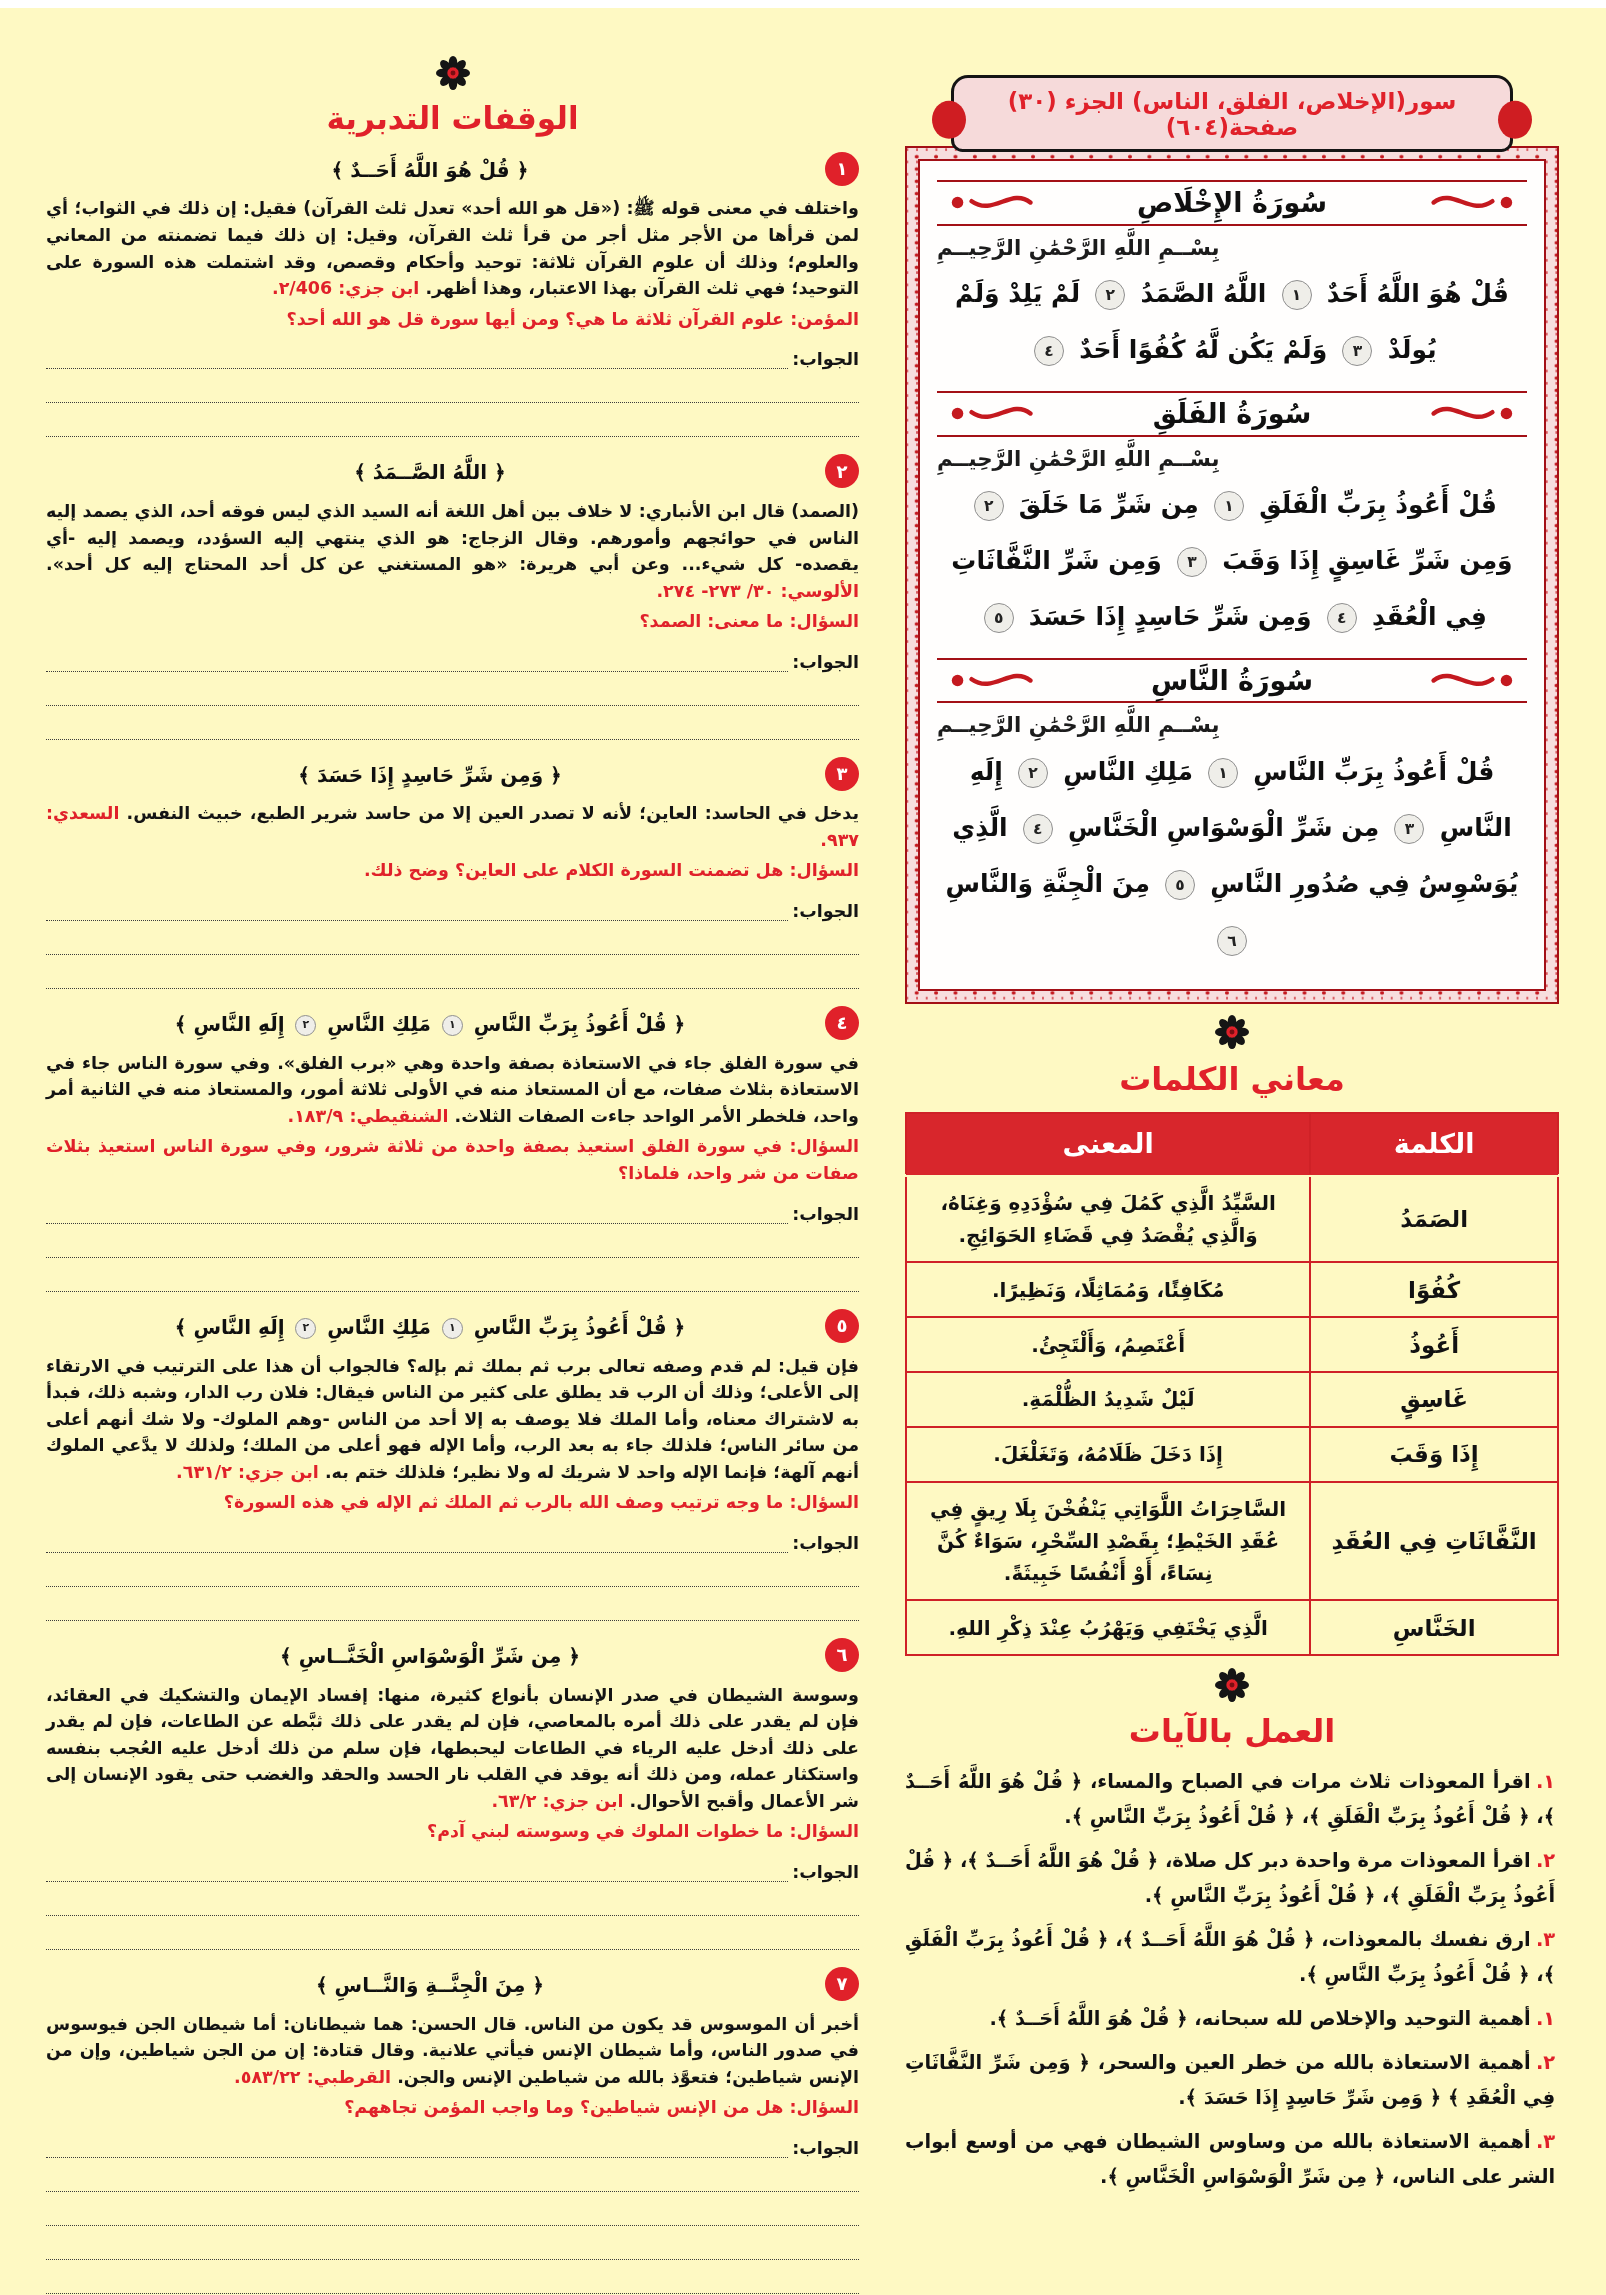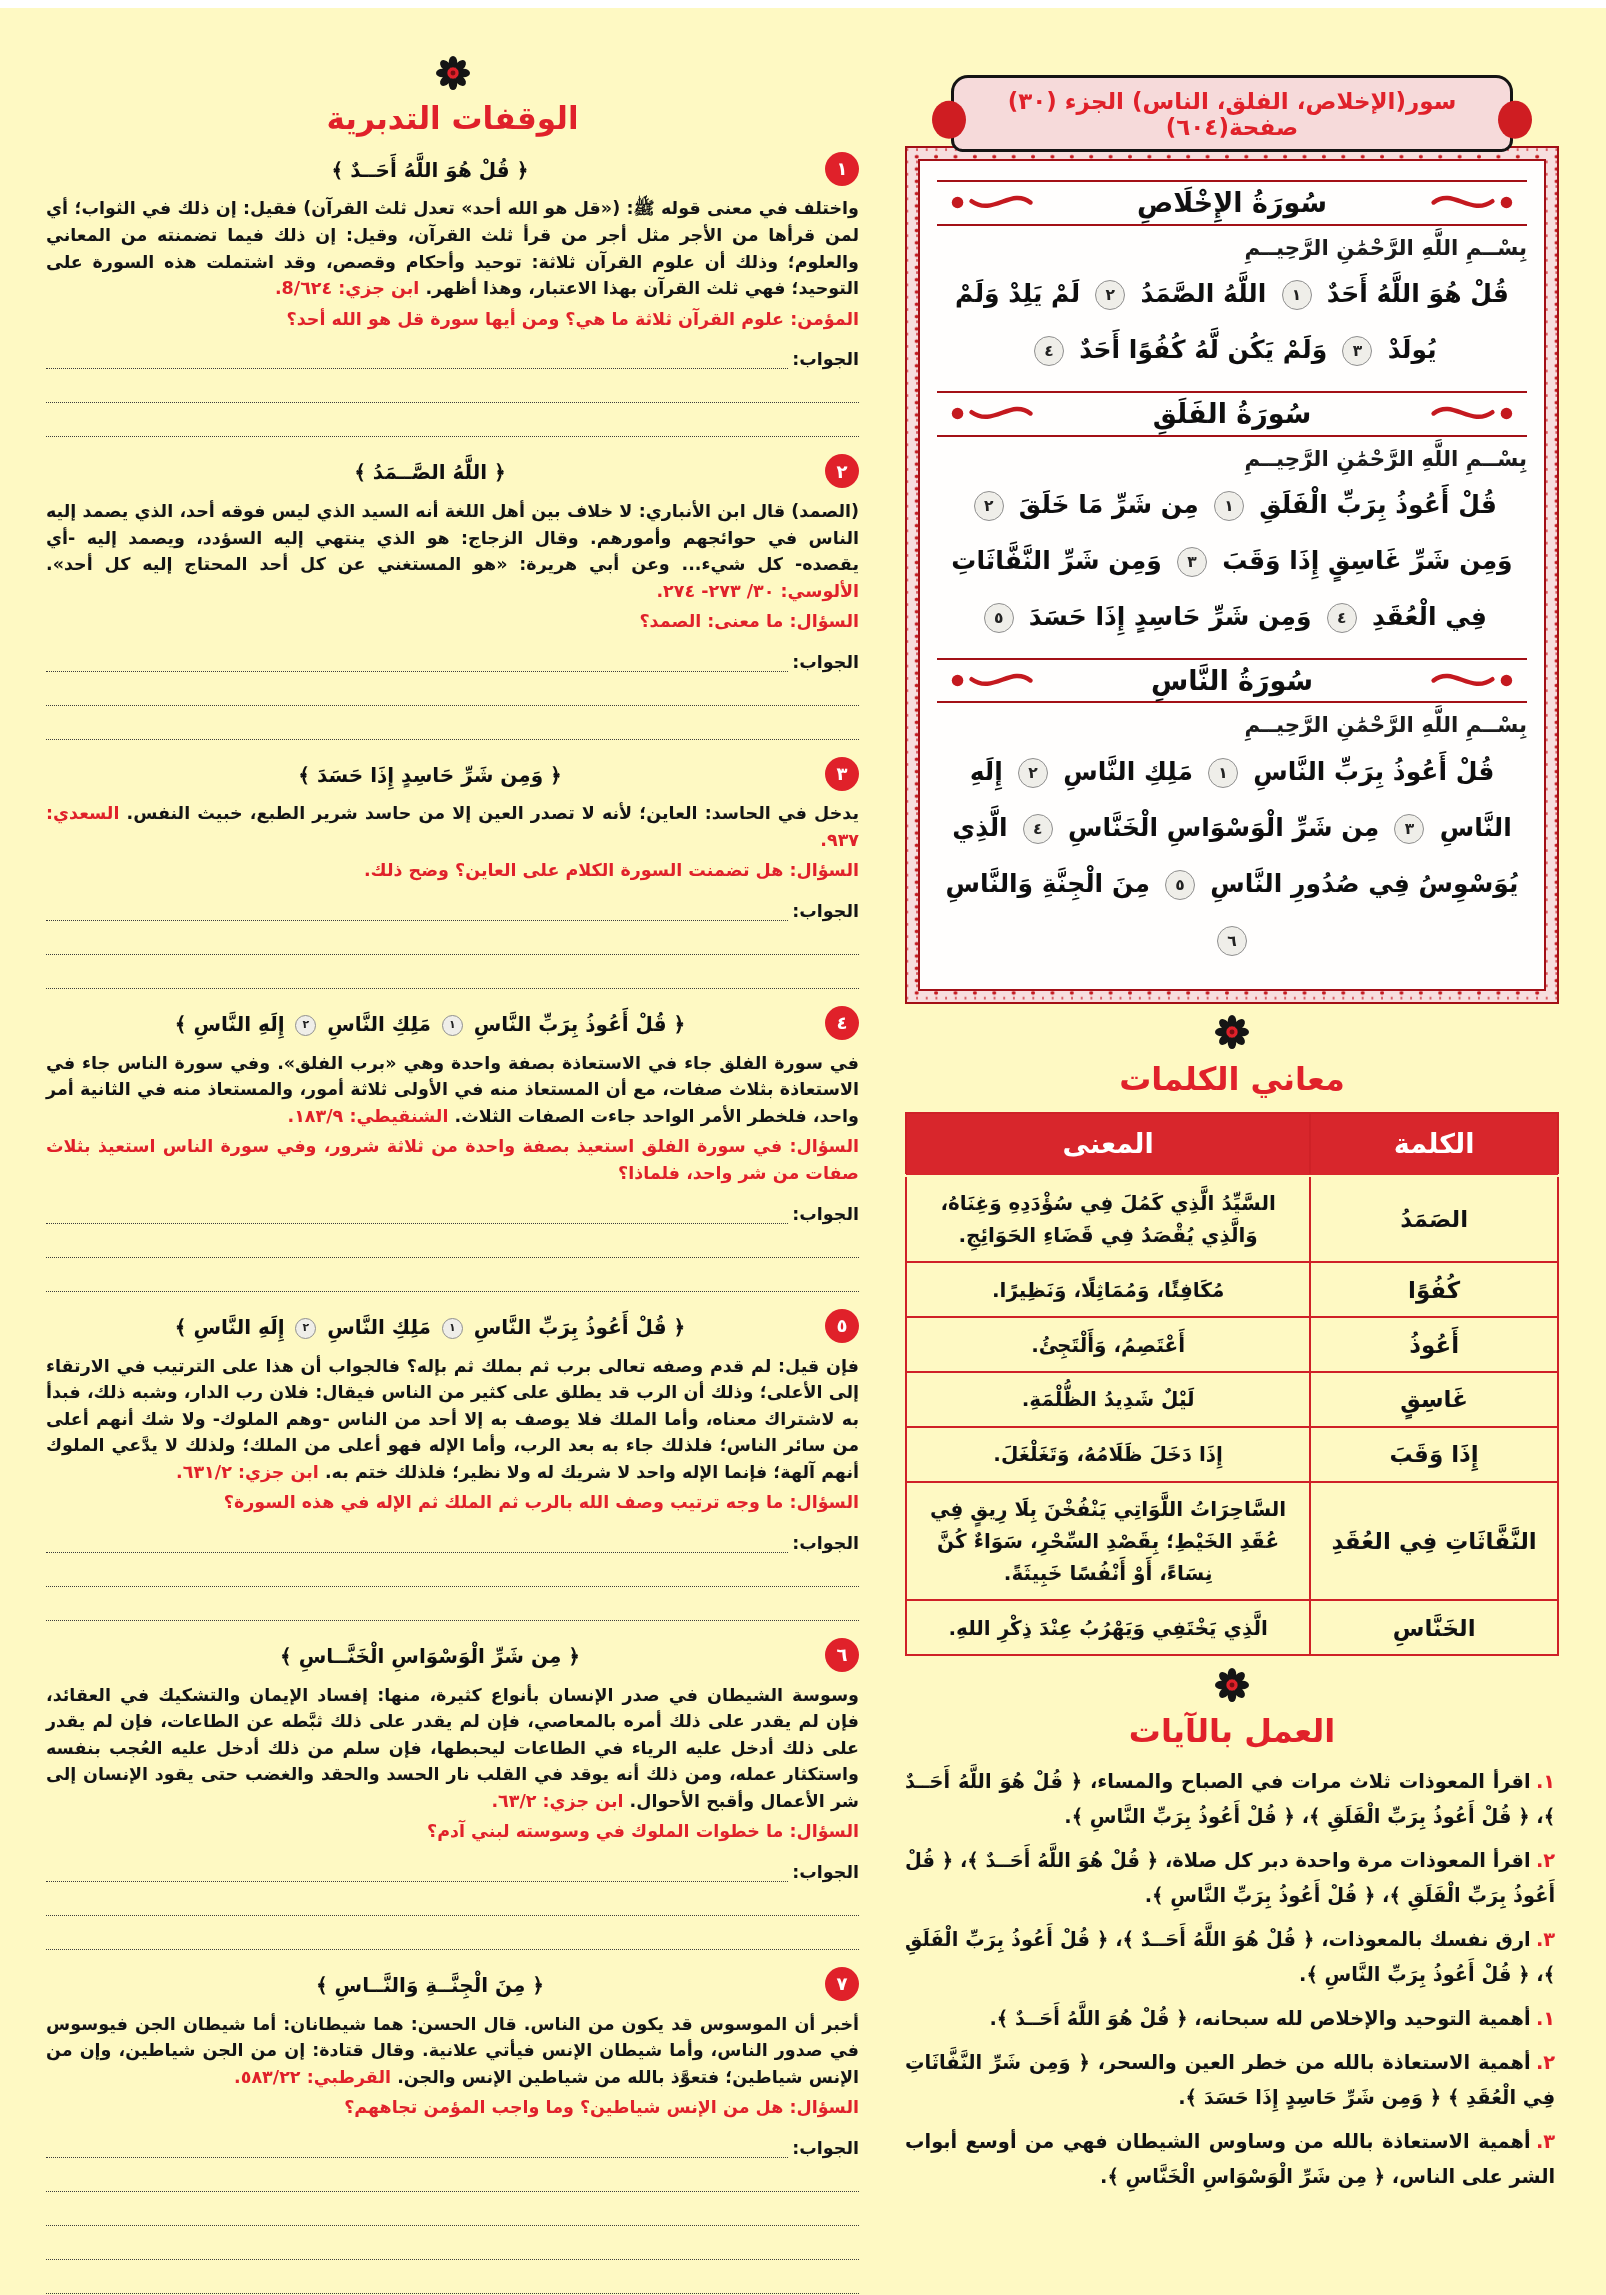--- a/index.html
+++ b/index.html
@@ -28,21 +28,21 @@
       background-image:radial-gradient(circle,#c4191f 1.6px,transparent 2.1px),
                        radial-gradient(circle,#d8565b 1px,transparent 1.4px);
       background-size:19.4px 12.3px,9.7px 12.3px; background-position:0 2.6px,5.2px 7.8px;
       padding:11px; }
   .mushaf-inner { background:#fffefd; border:2.6px solid #a31016; padding:19.4px 17px 14.3px; }
   .surah + .surah { margin-top:6.5px; }
   .surah-titlebar { position:relative; border-top:2.6px solid #a31016; border-bottom:2.6px solid #a31016;
       display:flex; align-items:center; justify-content:space-between; padding:5.2px 3.9px; }
   .surah-title { font-size:27px; font-weight:bold; color:#101010; text-align:center; flex:1; }
   .flourish { width:97px; height:23px; flex:0 0 auto; }
-  .basmala { text-align:right; font-size:21.4px; font-weight:bold; color:#1c1c1c; padding:9px 0 3.9px; }
+  .basmala { text-align:left; font-size:21.4px; font-weight:bold; color:#1c1c1c; padding:9px 0 3.9px; }
   .ayah-line { text-align:center; font-size:25px; line-height:56px; font-weight:bold;
       color:#0f0f0f; padding:2.6px 3.9px 6.5px; }
   .aya-n { display:inline-flex; align-items:center; justify-content:center;
       width:30px; height:30px; border:1.9px solid #8f8f8f; border-radius:50%;
       background:#efeee9; color:#222; font-size:15.5px; font-weight:bold;
       vertical-align:middle; margin:0 6.5px; }
 
   
   .wm-table { width:100%; border-collapse:collapse; border:2.6px solid #cf2127; }
   .wm-table th { background:#d8262c; color:#fff; font-size:27px; font-weight:bold;
@@ -254,21 +254,21 @@
           </g>
           <circle cx="24" cy="24" r="8" fill="#e0212a"></circle>
           <circle cx="24" cy="24" r="3.5" fill="#7a0d12"></circle>
         </svg>
       <h2>الوقفات التدبرية</h2>
     </div>
 
     <div class="witem">
       <span class="item-num">١</span>
       <div class="verse ayafy">﴿ قُلْ هُوَ اللَّهُ أَحَــدٌ ﴾</div>
-      <p class="wbody"><span>واختلف في معنى قوله ﷺ: («قل هو الله أحد» تعدل ثلث القرآن) فقيل: إن ذلك في الثواب؛ أي لمن قرأها من الأجر مثل أجر من قرأ ثلث القرآن، وقيل: إن ذلك فيما تضمنته من المعاني والعلوم؛ وذلك أن علوم القرآن ثلاثة: توحيد وأحكام وقصص، وقد اشتملت هذه السورة على التوحيد؛ فهي ثلث القرآن بهذا الاعتبار، وهذا أظهر.</span> <span class="cite">ابن جزي: 8/٦٢٤.</span></p>
+      <p class="wbody"><span>واختلف في معنى قوله ﷺ: («قل هو الله أحد» تعدل ثلث القرآن) فقيل: إن ذلك في الثواب؛ أي لمن قرأها من الأجر مثل أجر من قرأ ثلث القرآن، وقيل: إن ذلك فيما تضمنته من المعاني والعلوم؛ وذلك أن علوم القرآن ثلاثة: توحيد وأحكام وقصص، وقد اشتملت هذه السورة على التوحيد؛ فهي ثلث القرآن بهذا الاعتبار، وهذا أظهر.</span> <span class="cite">ابن جزي: ٢/406.</span></p>
       <p class="question">المؤمن: علوم القرآن ثلاثة ما هي؟ ومن أيها سورة قل هو الله أحد؟</p>
       <div class="answer">
         <div class="ans-row">
             <span class="ans-label">الجواب:</span>
             <span class="ans-line"></span>
           </div>
         <div class="ans-row">
             <span class="ans-line"></span>
           </div>
         <div class="ans-row">

